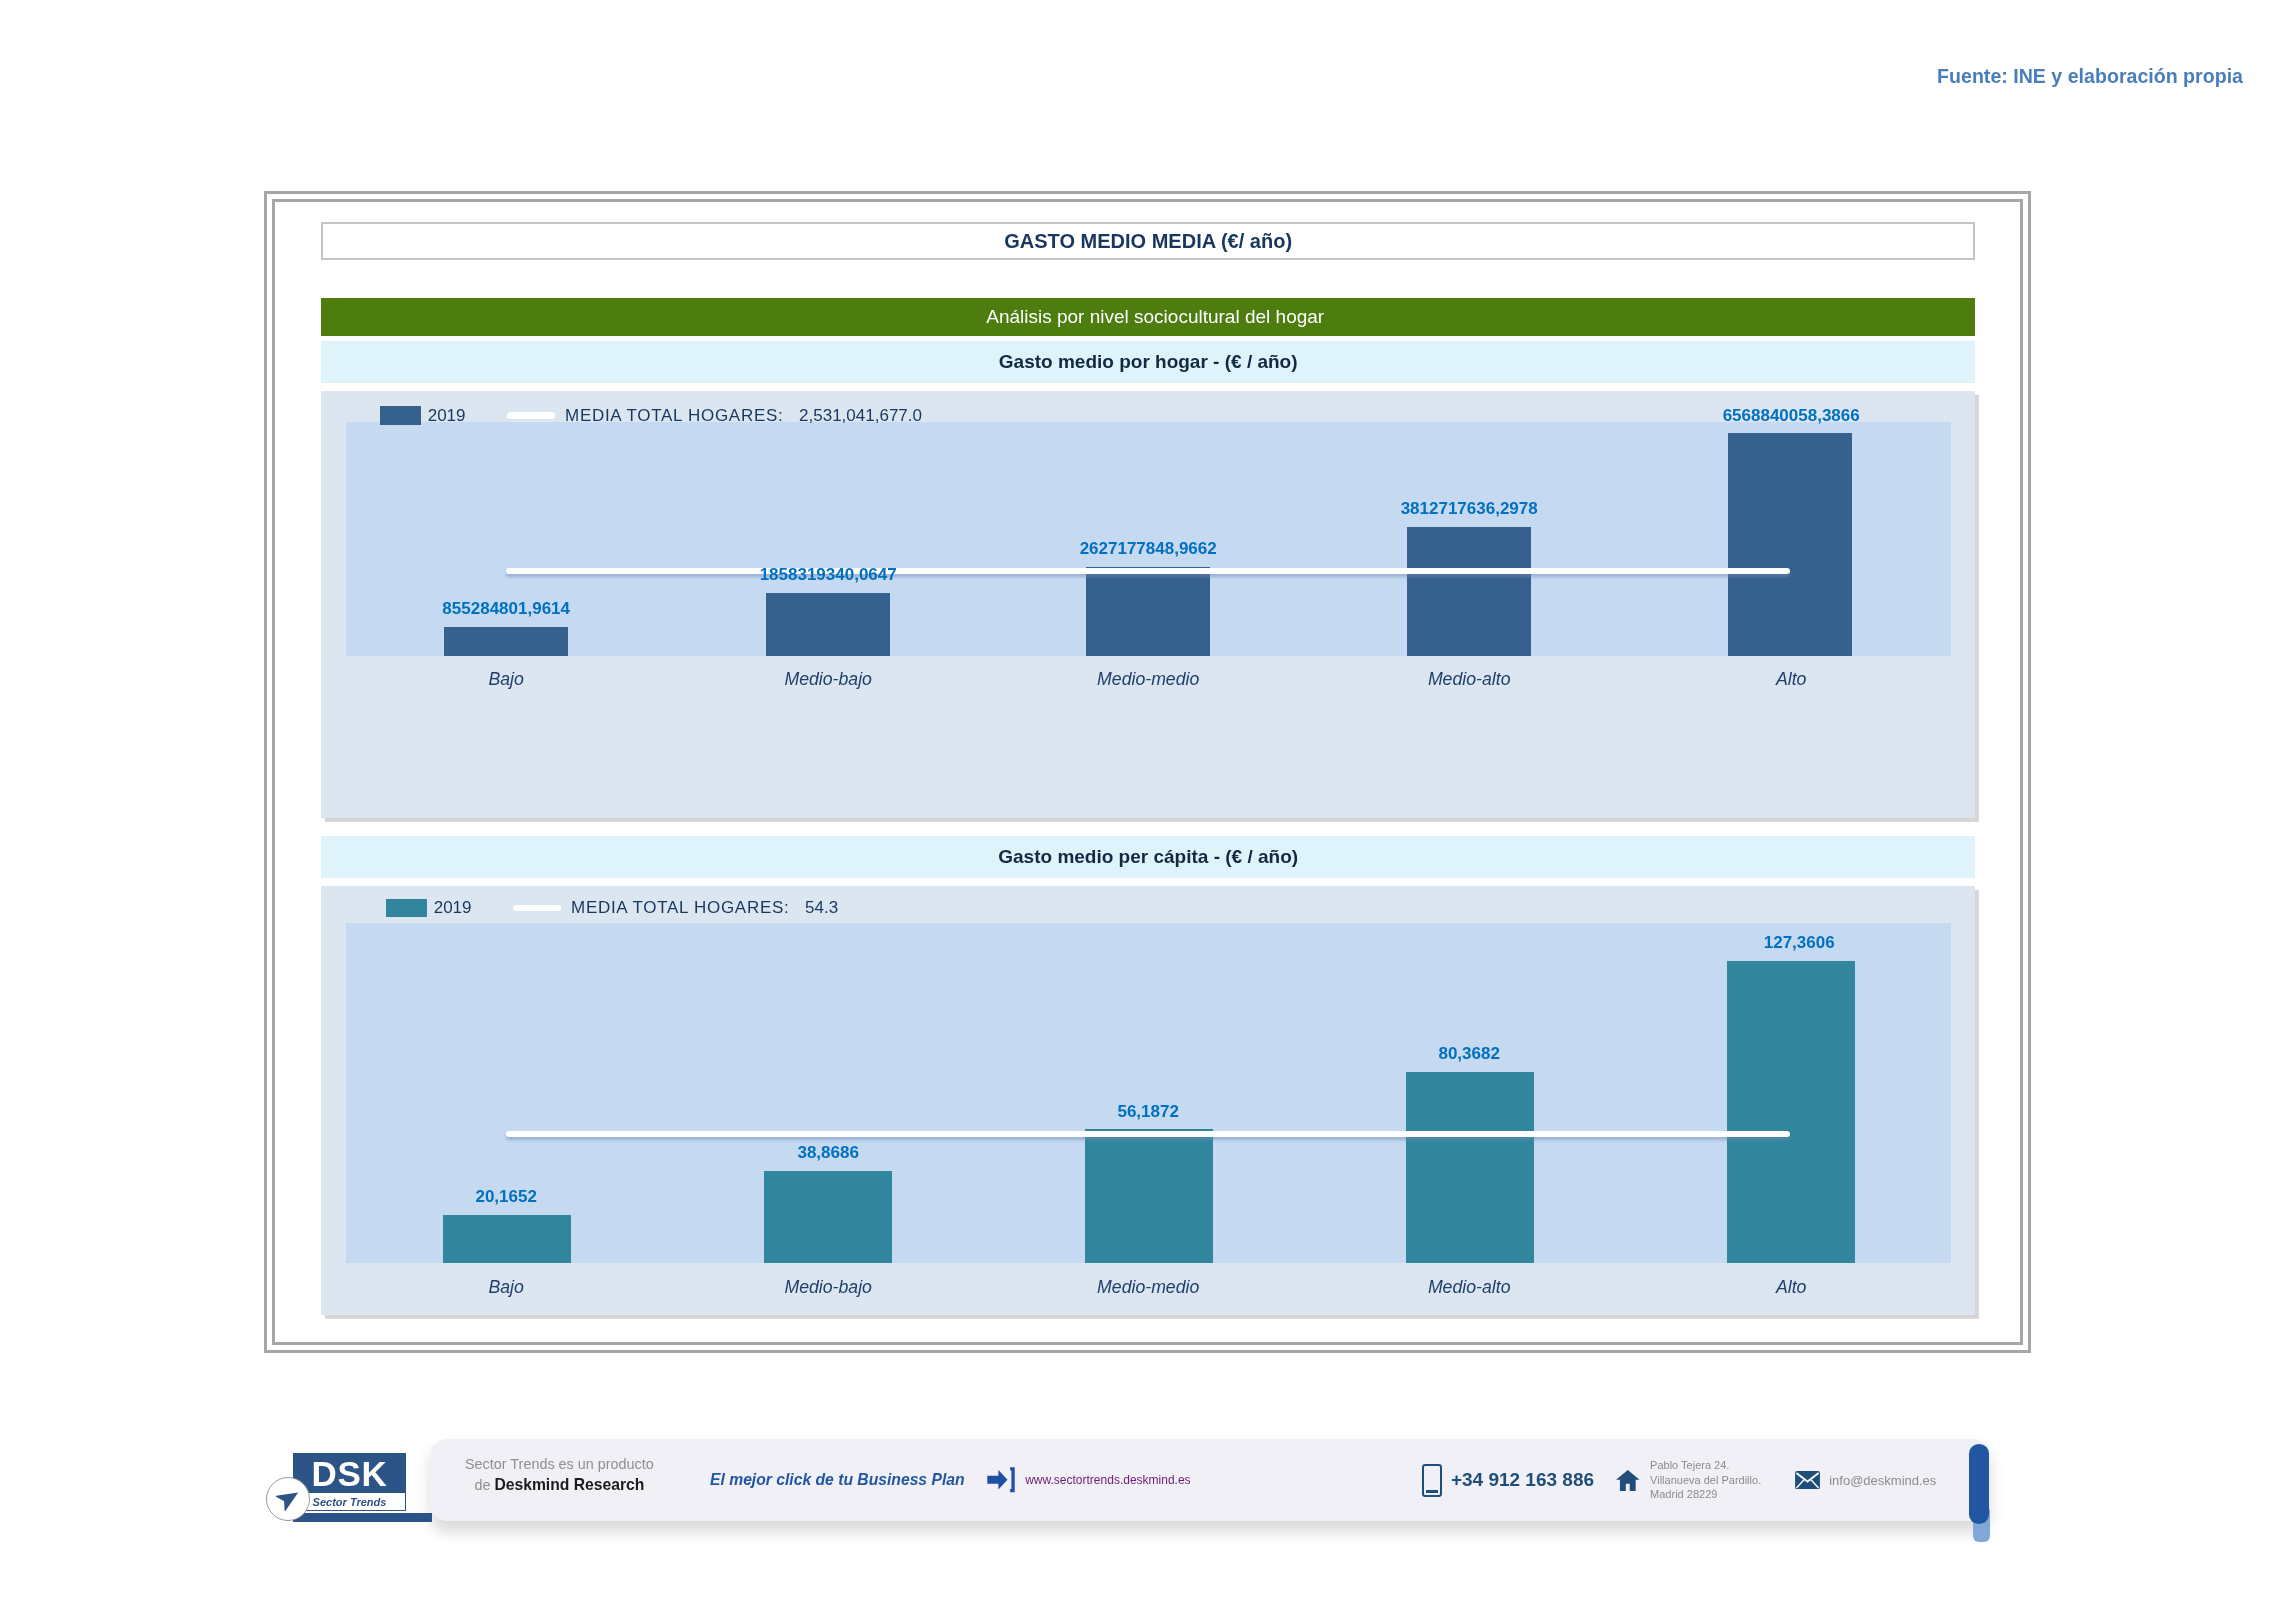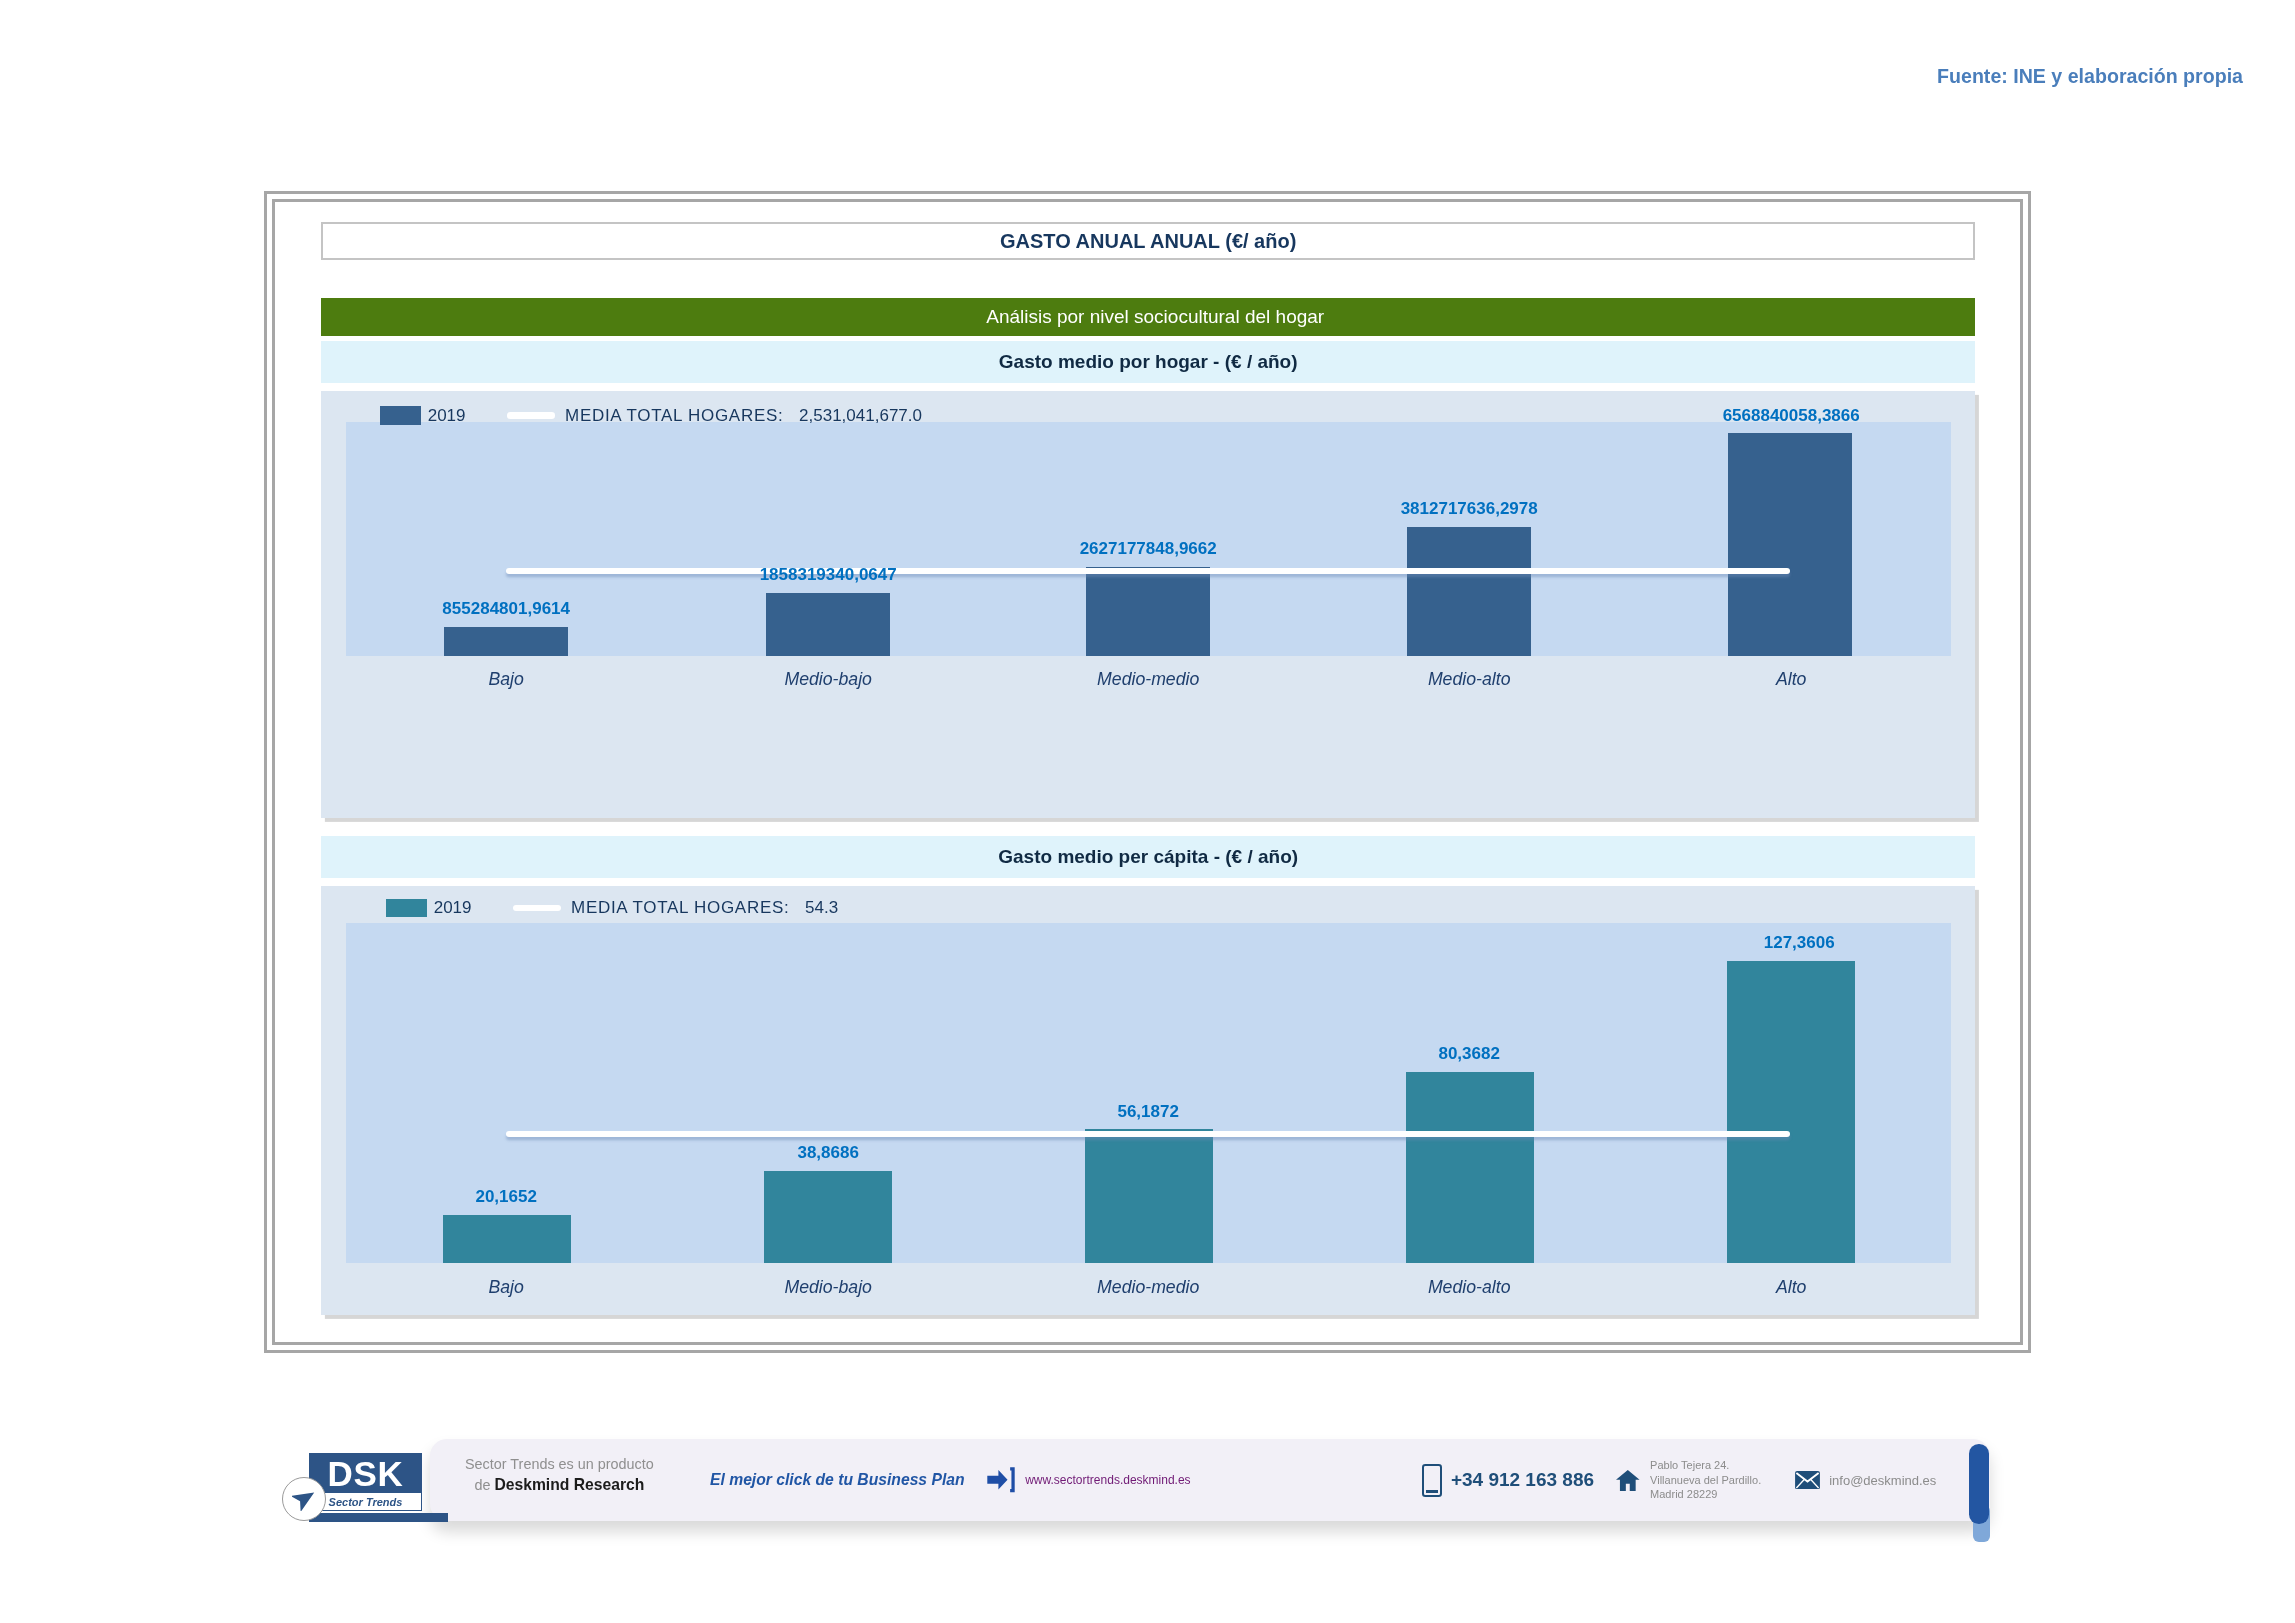--- a/index.html
+++ b/index.html
@@ -68,40 +68,40 @@
   .f-phone{left:992px;top:0;height:82px;gap:9.2px;font-size:19px;font-weight:bold;color:#1F4E79;}
   .f-address{left:1186px;top:0;height:82px;gap:10.5px;font-size:11px;color:#8C8C8C;line-height:1.35;}
   .f-email{left:1365px;top:0;height:82px;gap:9.2px;font-size:13px;color:#8C8C8C;}
   .phone-icon{width:15.7px;height:29px;border:2.6px solid #1F4E79;border-radius:3.3px;position:relative;}
   .phone-icon:after{content:"";position:absolute;left:2px;right:2px;bottom:1.3px;height:3.3px;background:#1F4E79;}
   .footer-cap{position:absolute;left:1969px;top:1444px;width:19.6px;height:80px;
               background:#2356A2;border-radius:9.8px;z-index:3;}
   .footer-cap-tab{position:absolute;left:1973px;top:1505px;width:17px;height:37px;
                   background:#7FA8D9;border-radius:5.9px;z-index:2;}
   
-  .logo{position:absolute;left:282px;top:1449px;width:164px;height:98px;z-index:4;}
+  .logo{position:absolute;left:266px;top:1449px;width:164px;height:98px;z-index:4;}
   .logo-box{position:absolute;left:27px;top:3.9px;width:113px;background:#2D5486;padding:1.3px;box-sizing:border-box;}
   .logo-dsk{height:39px;display:flex;align-items:center;justify-content:center;
             color:#ffffff;font-size:35px;font-weight:bold;letter-spacing:0.7px;}
   .logo-band{height:17px;background:#ffffff;display:flex;align-items:center;justify-content:center;
              color:#2D5486;font-size:11px;font-weight:bold;font-style:italic;}
   .logo-strip{position:absolute;left:27px;top:64px;width:139px;height:8.5px;background:#2D5486;}
   .logo-circle{position:absolute;left:0;top:27.5px;width:42px;height:42px;border-radius:50%;
                background:#ffffff;border:1.3px solid #9a9a9a;display:flex;align-items:center;justify-content:center;}
   svg{display:block;}
 </style>
 </head>
 <body>
 
 <div class="fuente">Fuente: INE y elaboración propia</div>
 
 <div class="frame">
   <div class="frame-inner">
 
-    <div class="row title-box">GASTO ANUAL ANUAL (€/ año)</div>
+    <div class="row title-box">GASTO MEDIO MEDIA (€/ año)</div>
     <div class="row bar-gray">Análisis por nivel sociocultural del hogar</div>
 
     <div class="row cyan cyan1">Gasto medio por hogar -  (€ / año)</div>
 
     <div class="chart-panel panel1" style="background: rgb(220, 230, 241);">
       <div class="legend" style="left:59px;top:14.4px;">
         <span class="legend-swatch" style="background: rgb(54, 97, 142);"></span>
         <span class="legend-year">2019</span>
         <span class="legend-line"></span>
         <span class="legend-mean-label">MEDIA TOTAL  HOGARES:</span>

